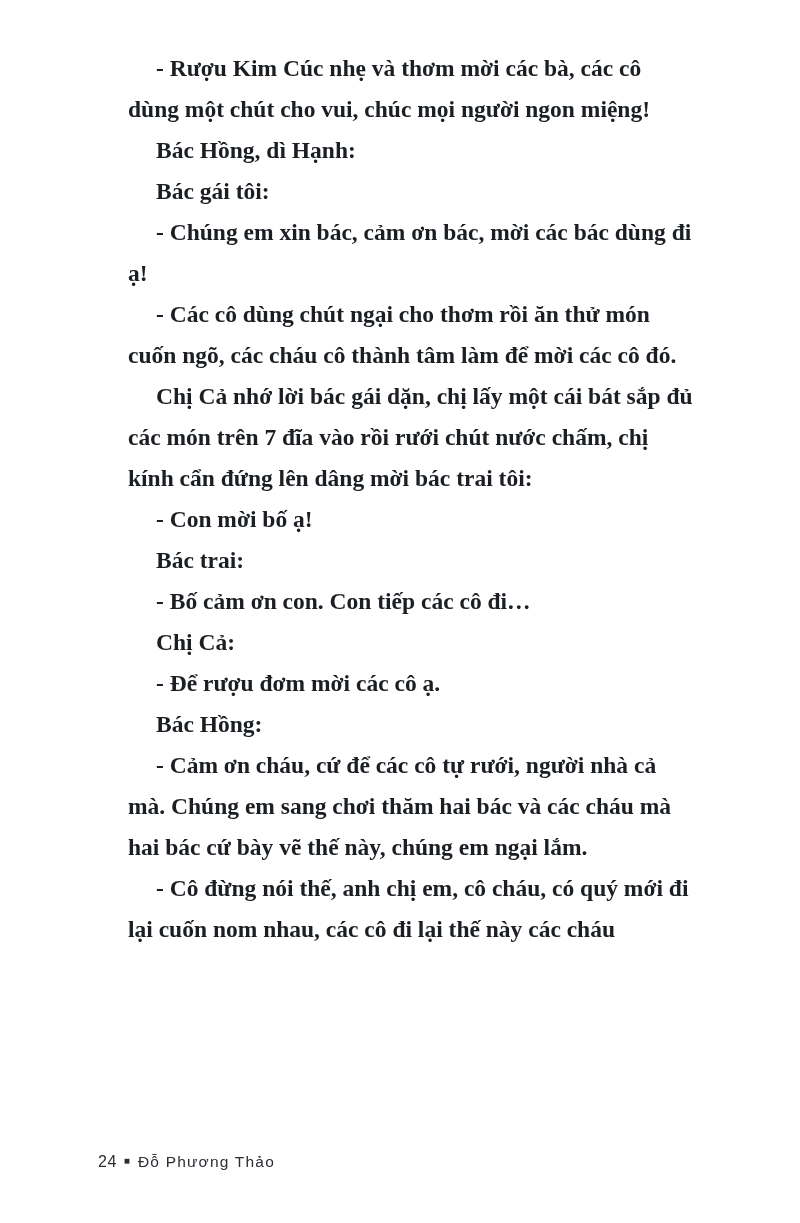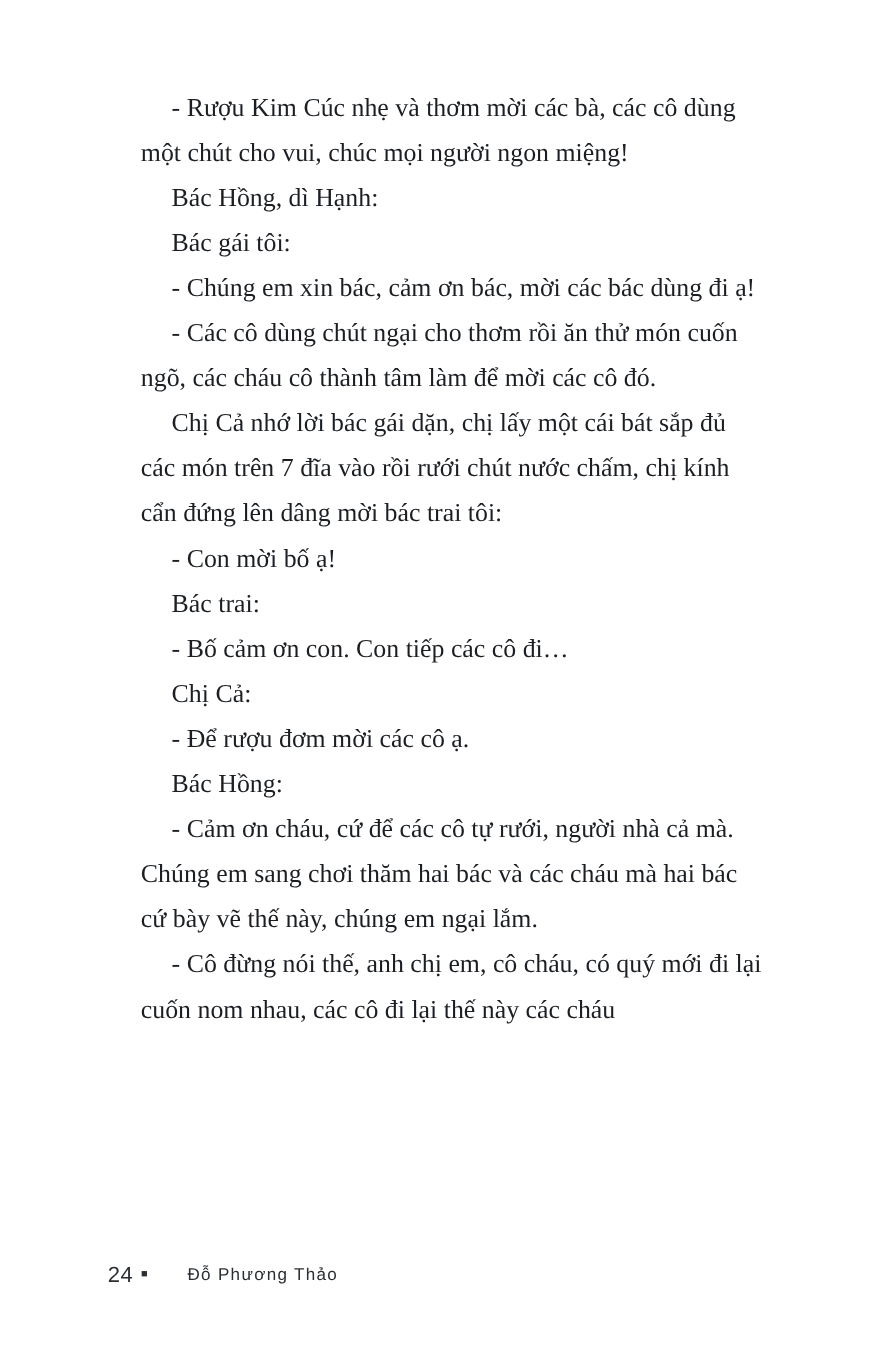--- a/index.html
+++ b/index.html
@@ -15,21 +15,22 @@
     position: relative;
     overflow: hidden;
   }
   .page {
     position: absolute;
     left: 0;
     top: 0;
     width: 800px;
     height: 917px;
     box-sizing: border-box;
-    padding: 78px 105px 0 128px;
+    padding: 48px 105px 0 128px;
+    font-weight: bold;
   }
   .body-text {
     font-family: "Liberation Serif", serif;
     font-size: 23.5px;
     line-height: 41px;
     color: #1b1f23;
     text-align: left;
   }
   .para {
     margin: 0 0 0 0;
@@ -46,34 +47,33 @@
     font-family: "Liberation Sans", sans-serif;
     font-size: 15.5px;
     letter-spacing: 1.1px;
     color: #2a2e33;
     display: flex;
     align-items: center;
     gap: 7px;
   }
   .footer .pagenum {
     font-family: "Liberation Sans", sans-serif;
-    font-size: 20px;
+    font-size: 16px;
     letter-spacing: 0.5px;
   }
   .footer .sep {
     font-size: 10px;
     line-height: 1;
     position: relative;
     top: -1px;
   }
   .footer .author {
     font-family: "Liberation Sans", sans-serif;
     font-size: 15.5px;
     letter-spacing: 1.2px;
-    margin-left: 28px;
   }
 </style>
 </head>
 <body>
 
 <div class="page">
   <div class="body-text">
     <p class="para dash">- Rượu Kim Cúc nhẹ và thơm mời các bà, các cô dùng một chút cho vui, chúc mọi người ngon miệng!</p>
     <p class="para">Bác Hồng, dì Hạnh:</p>
     <p class="para">Bác gái tôi:</p>

